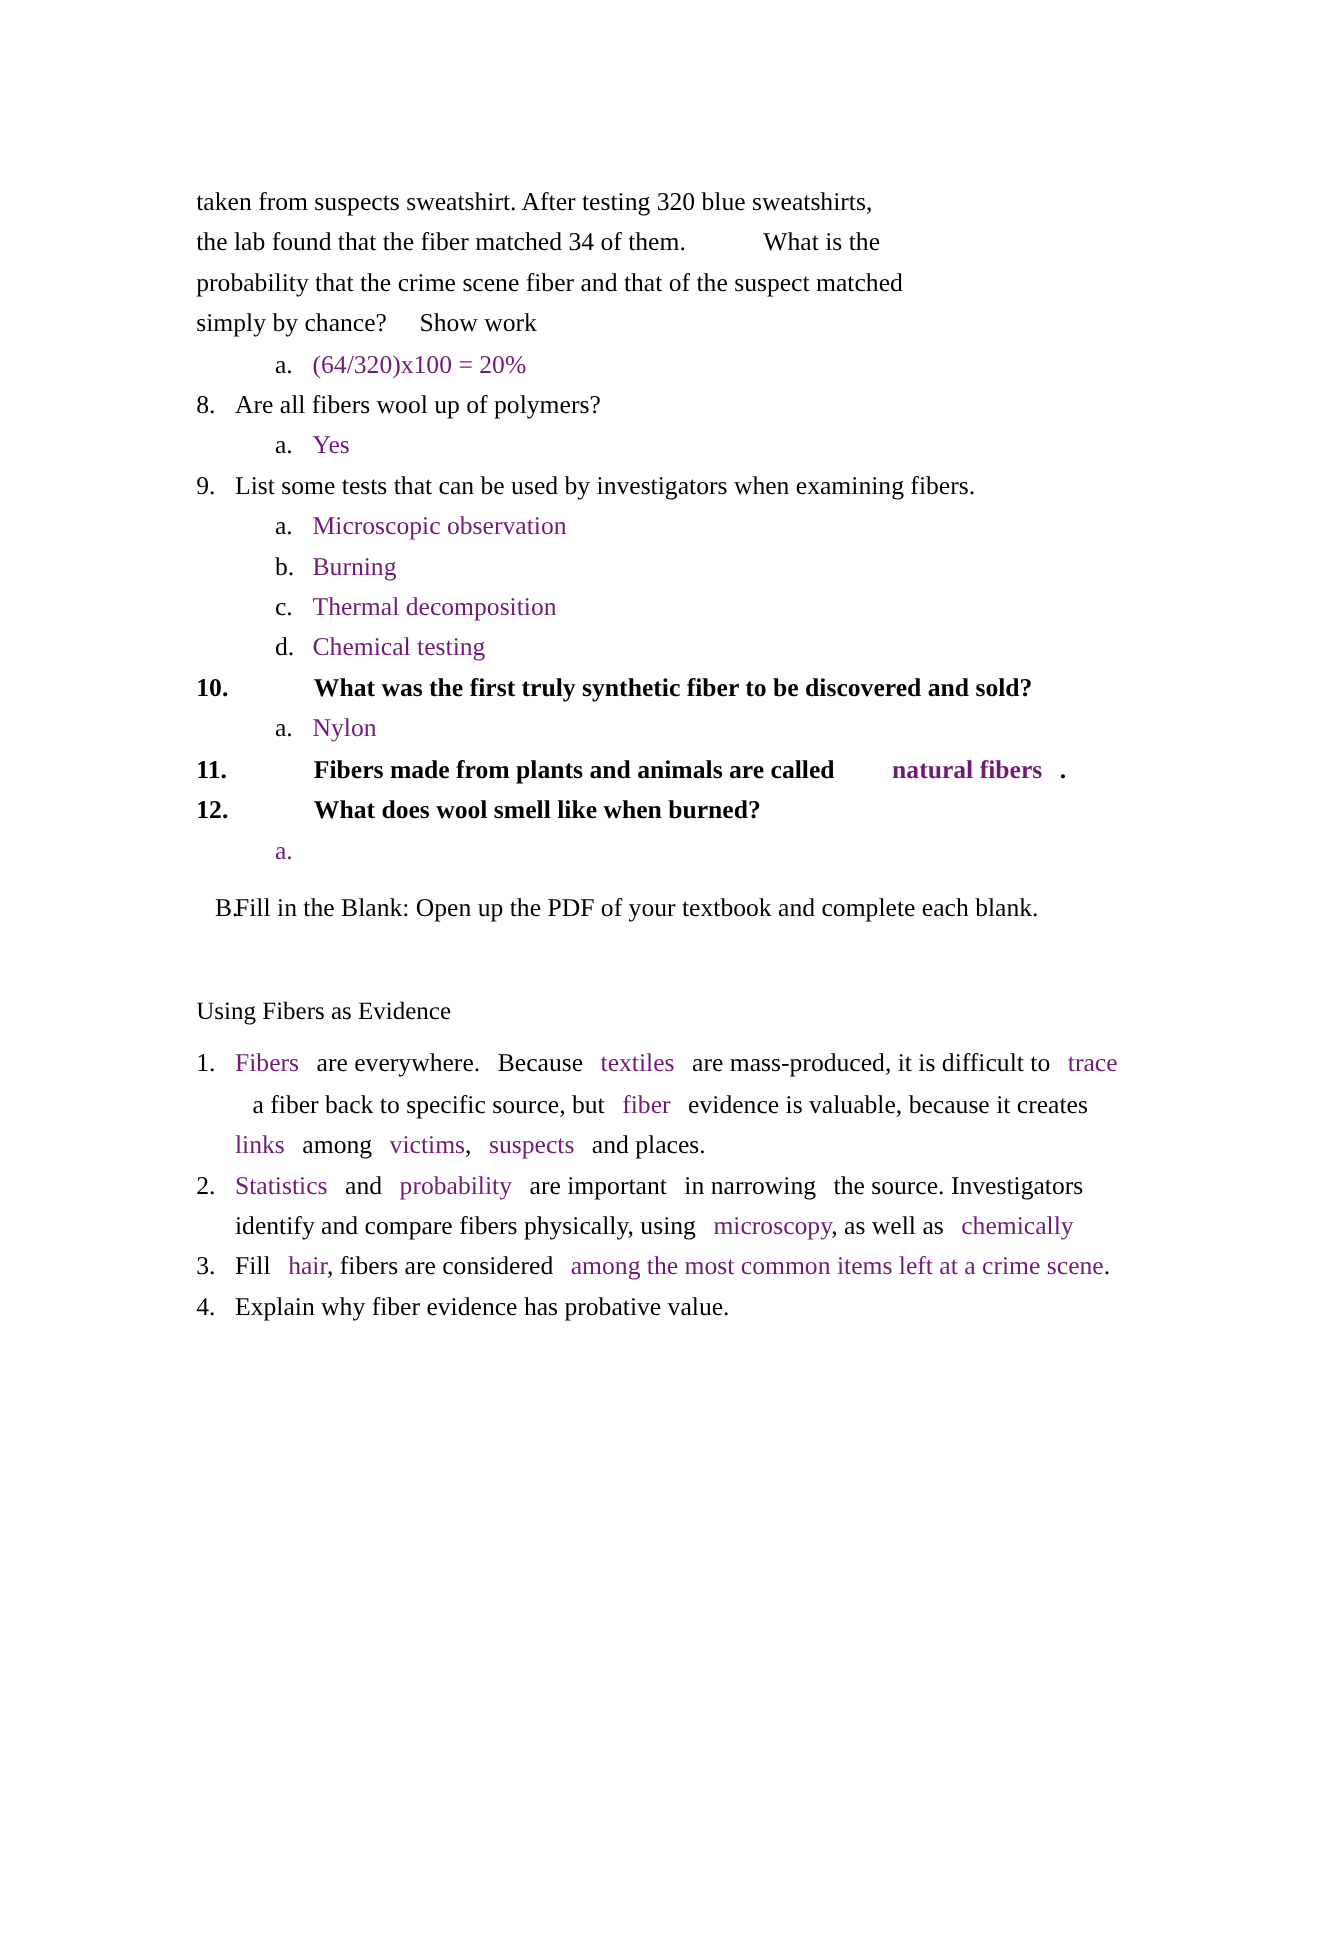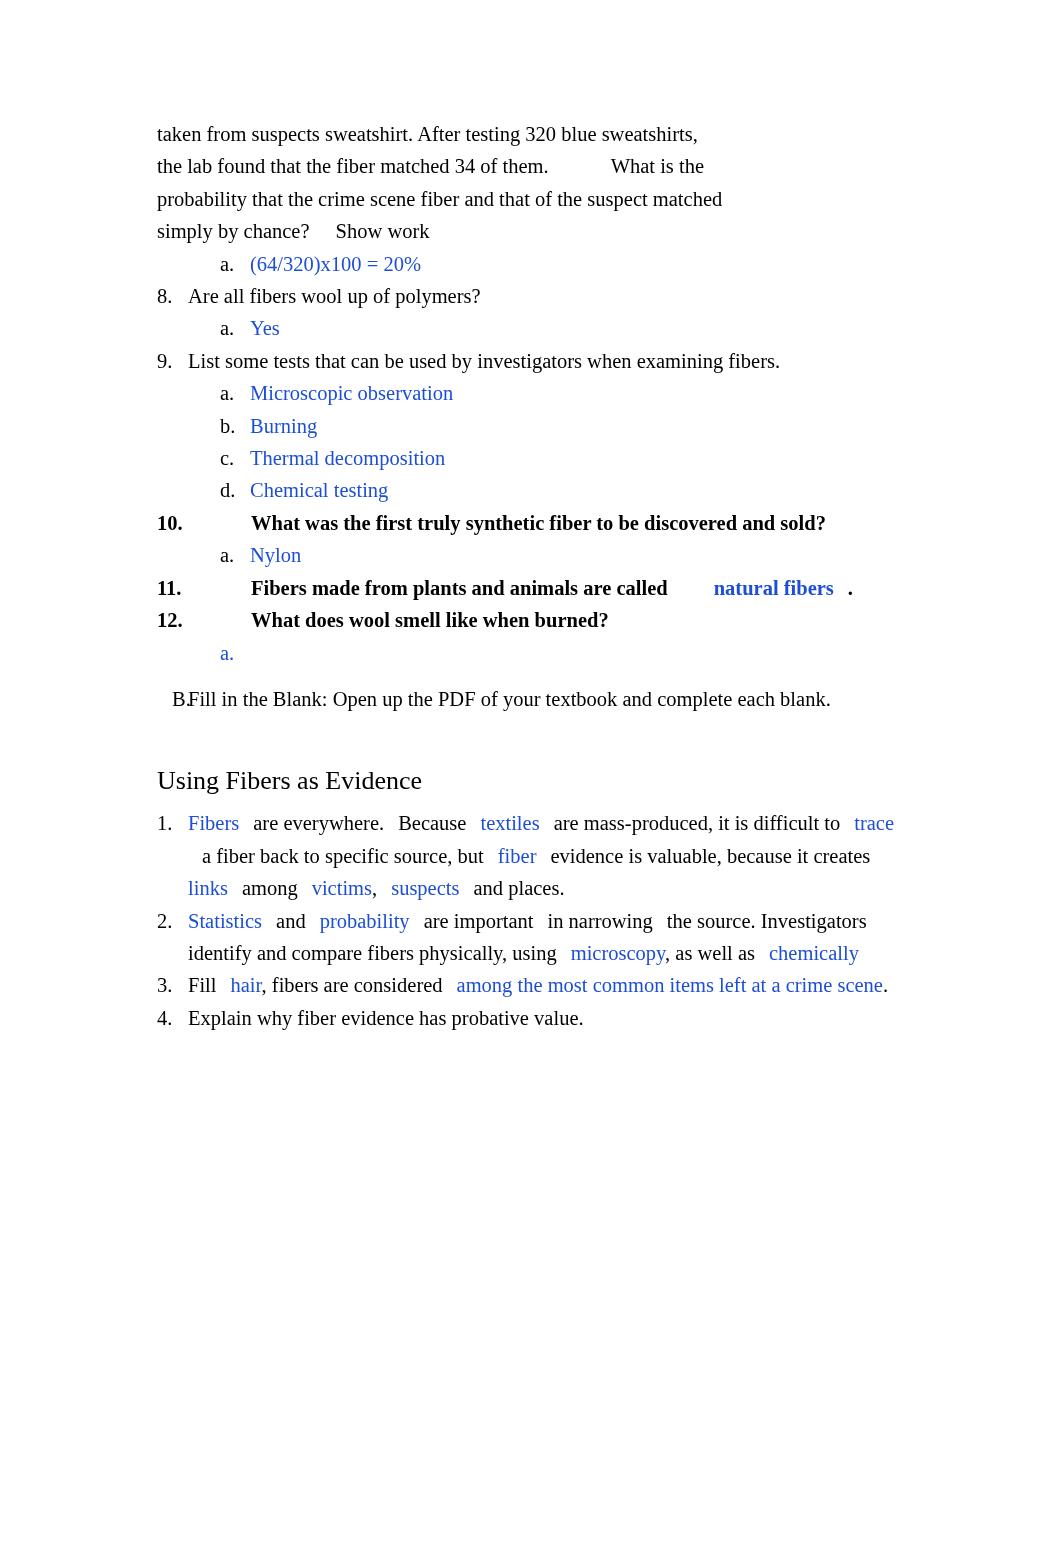--- a/index.html
+++ b/index.html
@@ -21,31 +21,32 @@
     height: 1561px;
     box-sizing: border-box;
     padding: 118px 165px 0 157px;
   }
   
   .txt {
     font-size: 20.5px;
     line-height: 32.4px;
   }
   .blue {
-    color: #1d4ed8;
+    color: #701a75;
   }
   
   .gap-sm { display: inline-block; width: 14px; }
   .gap-md { display: inline-block; width: 26px; }
   .gap-lg { display: inline-block; width: 46px; }
   .gap-xl { display: inline-block; width: 62px; }
 
   
   .olist {
     position: relative;
+    margin-top: 28px;
   }
   .li {
     position: relative;
     padding-left: 31px;      
     font-size: 20.5px;
     line-height: 32.4px;
   }
   .li > .marker {
     position: absolute;
     left: 0;
@@ -85,21 +86,21 @@
     font-size: 20.5px;
     line-height: 32.4px;
   }
   .section-b > .marker {
     position: absolute;
     left: 15px;               
     top: 0;
   }
   .heading {
     margin-top: 50px;
-    font-size: 26px;
+    font-size: 20px;
     line-height: 32.4px;
   }
   .blank-list {
     margin-top: 10px;
   }
   .blank-list .li {
     padding-left: 31px;
   }
 </style>
 </head>

